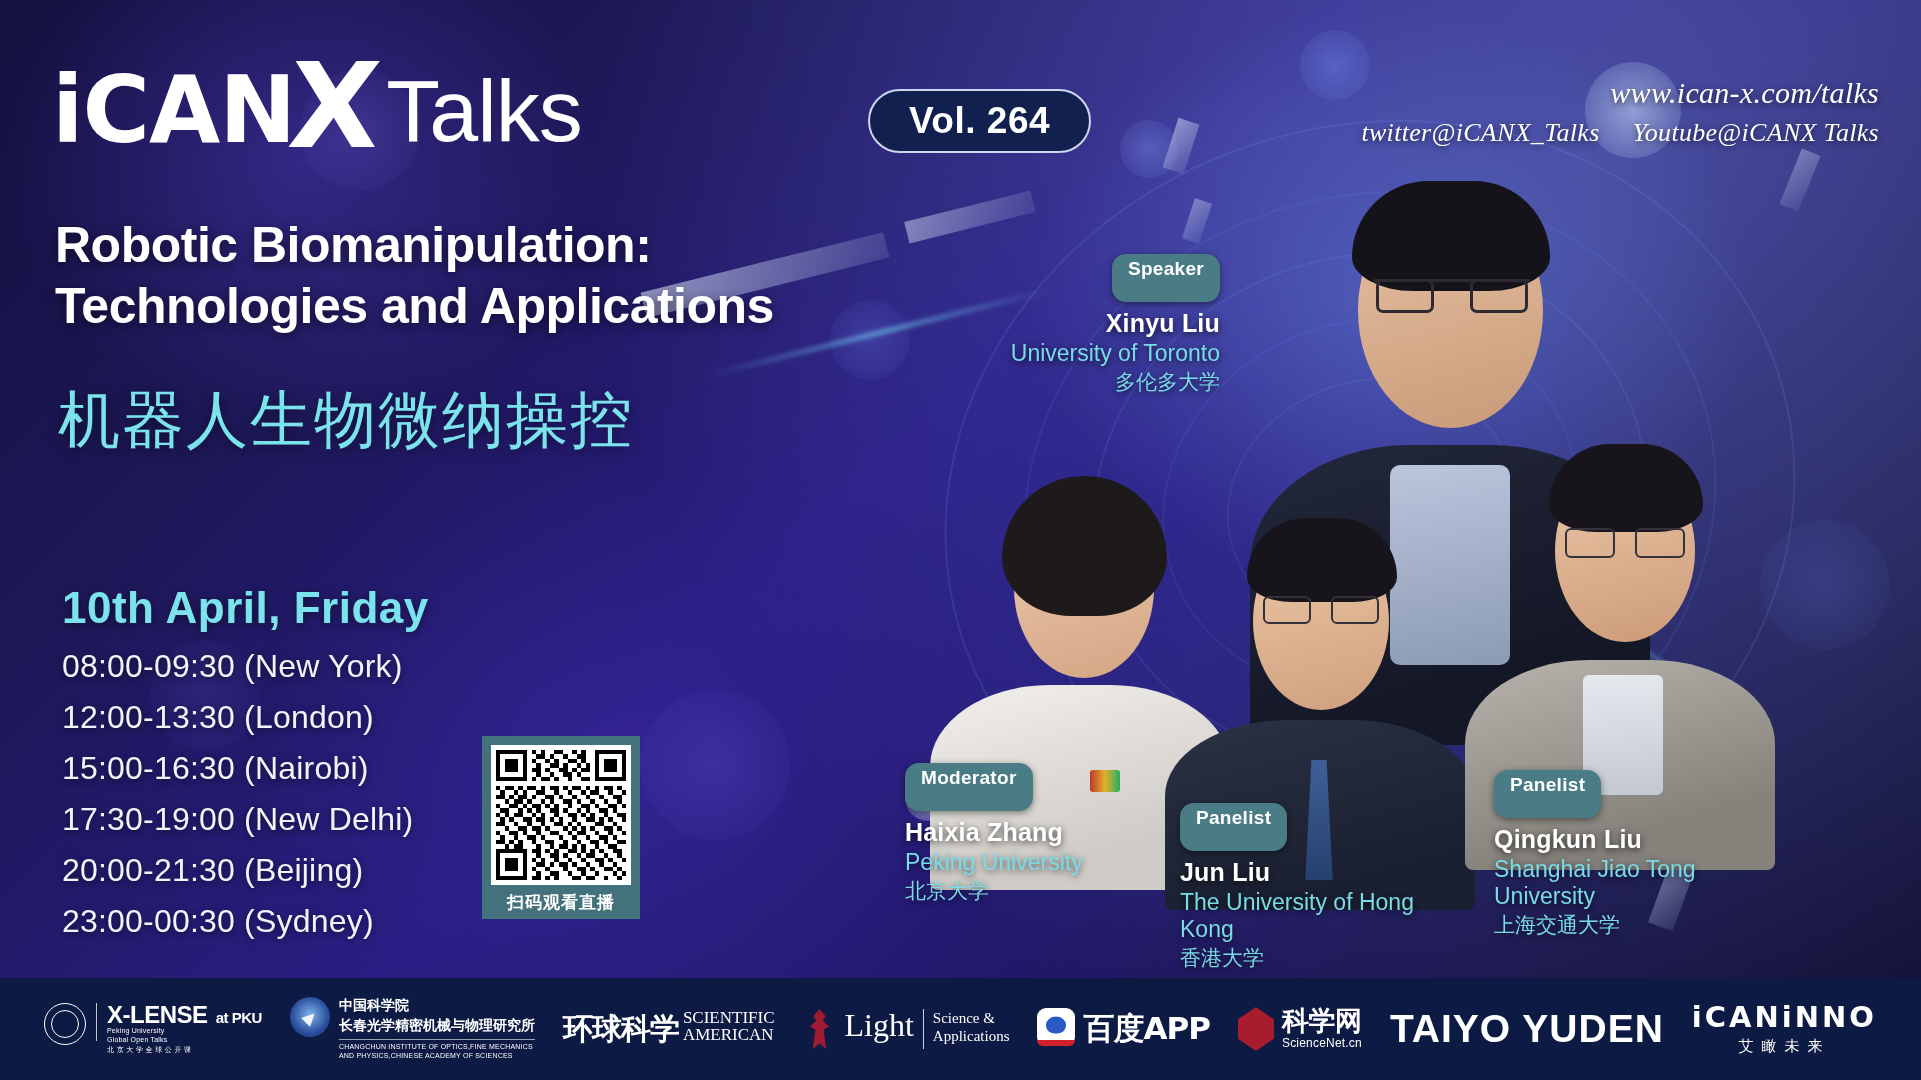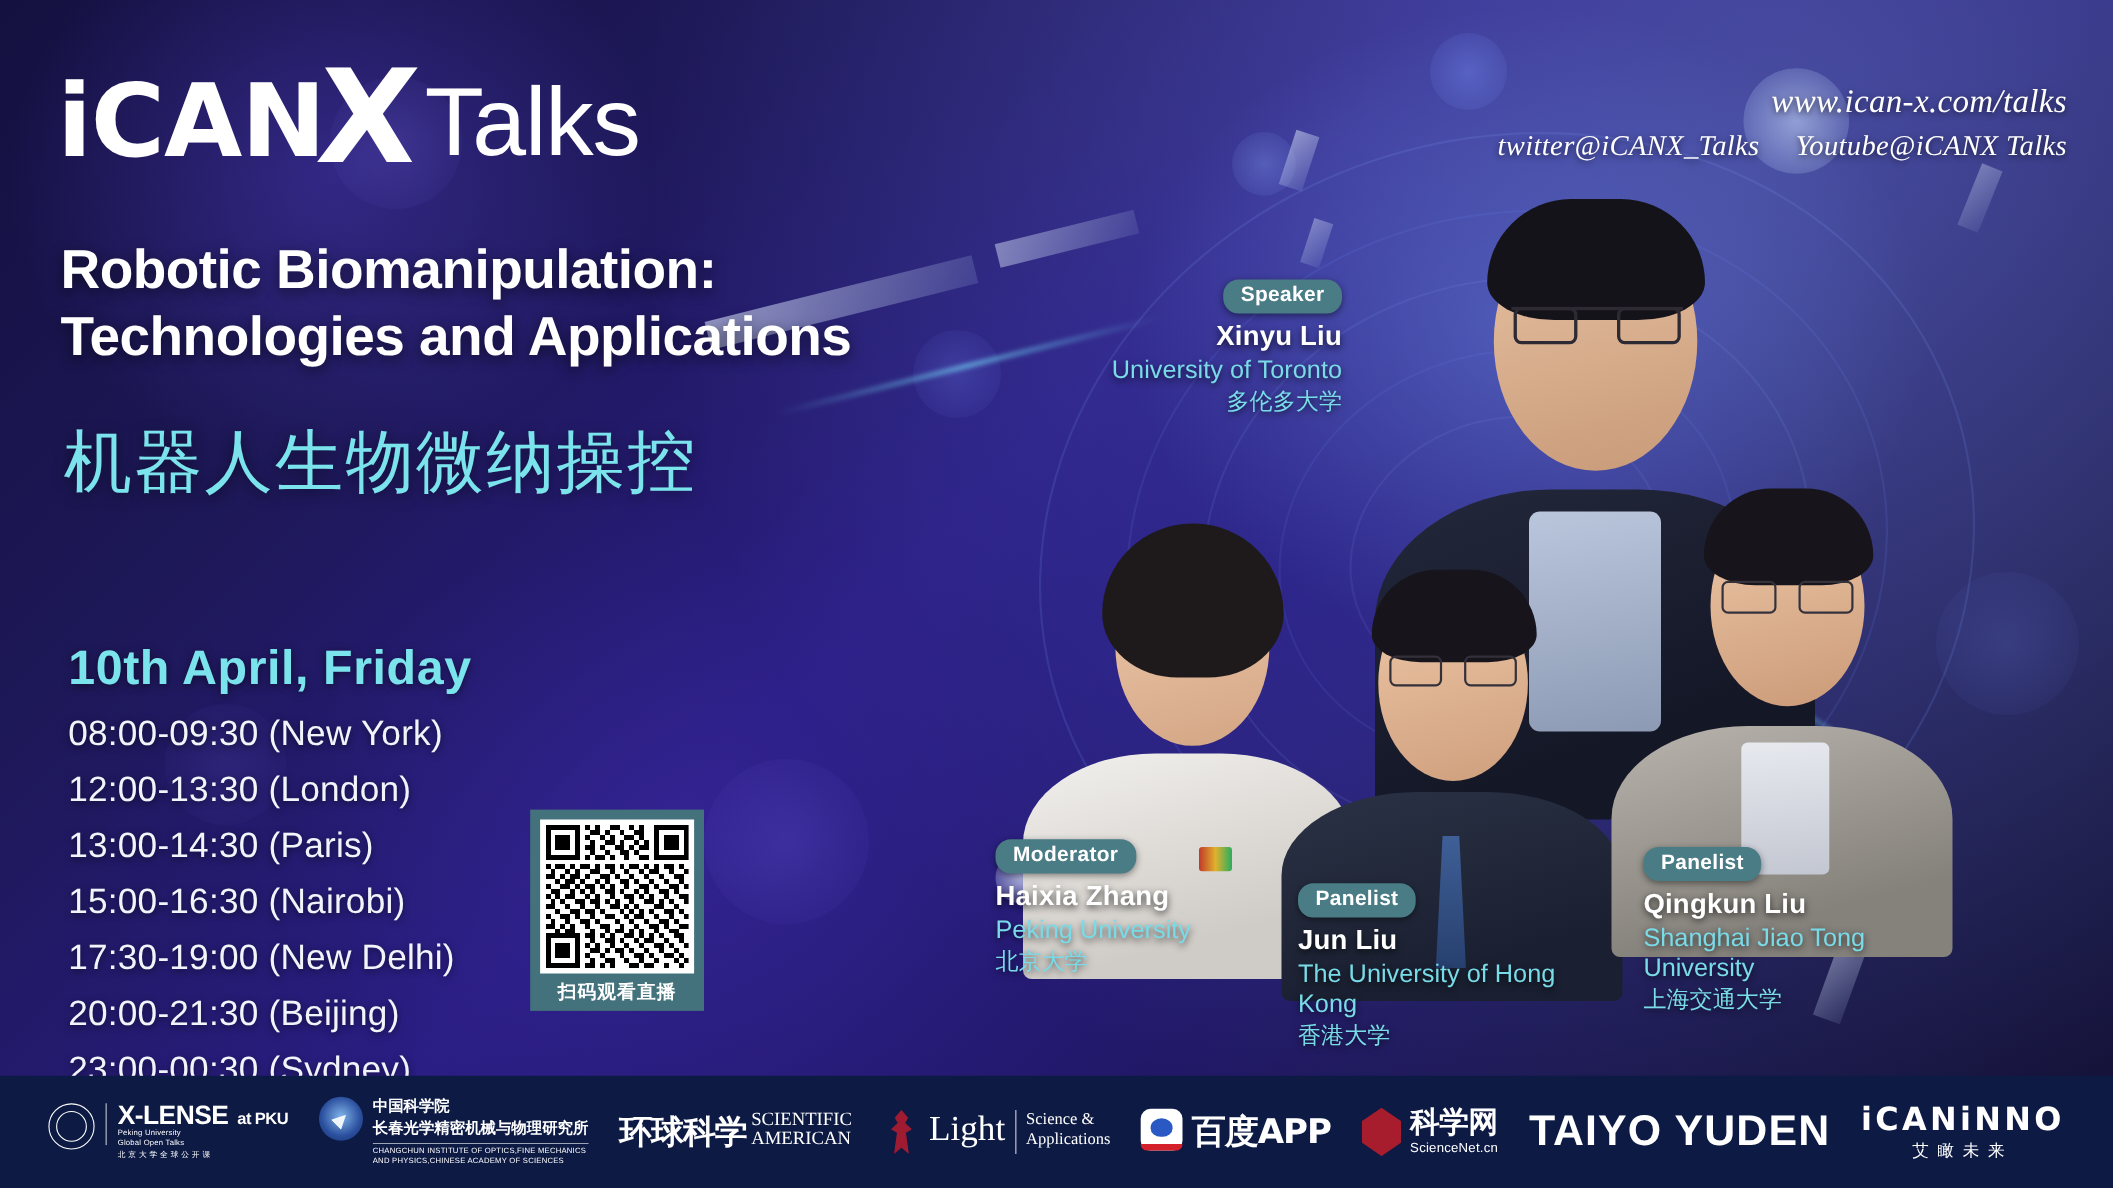--- a/index.html
+++ b/index.html
@@ -107,21 +107,21 @@
   }
 
   
   .person { position:absolute; }
   .head { position:absolute; border-radius:50%; }
   .body-sh { position:absolute; border-radius:40% 40% 8px 8px; }
 
   .role-badge {
     display:inline-block; background:#4a7c86; color:#ffffff;
     font-size:19px; font-weight:700; border-radius:14px;
-    padding:4px 16px 5px 16px; letter-spacing:0.3px;
+    padding:4px 16px 22px 16px; letter-spacing:0.3px;
     box-shadow:0 2px 7px rgba(0,0,0,0.45);
   }
   .p-name { color:#ffffff; font-size:25px; font-weight:700; margin-top:7px;
             text-shadow:0 2px 7px rgba(0,0,0,0.7); letter-spacing:0.2px; }
   .p-univ { color:#79dbe8; font-size:23px; margin-top:2px;
             text-shadow:0 2px 7px rgba(0,0,0,0.7); }
   .p-univ-cn { color:#79dbe8; font-size:21px; margin-top:1px;
                font-family:"DejaVu Sans", sans-serif;
                text-shadow:0 2px 7px rgba(0,0,0,0.7); }
 
@@ -226,37 +226,37 @@
 
   <div class="glow-streak" style="left:700px;top:330px;width:360px;height:5px;transform:rotate(-14deg);"></div>
   <div class="glow-streak" style="left:1480px;top:640px;width:300px;height:4px;transform:rotate(32deg);opacity:0.7;"></div>
 
   <div class="logo-wrap">
     <span class="logo-ican">iCAN</span>
     <span class="logo-x">X</span>
     <span class="logo-talks">Talks</span>
   </div>
 
+  <div class="vol-badge">Vol. 264</div>
 
   <div class="links">
     <div class="url">www.ican-x.com/talks</div>
     <div class="social">
       <span>twitter@iCANX_Talks</span>
       <span>Youtube@iCANX Talks</span>
     </div>
   </div>
 
   <div class="title-en">Robotic Biomanipulation: Technologies and Applications</div>
   <div class="title-cn">机器人生物微纳操控</div>
 
   <div class="date-line">10th  April, Friday</div>
   <div class="times">
     <div class="t">08:00-09:30 (New York)</div>
     <div class="t">12:00-13:30 (London)</div>
-    <div class="t">13:00-14:30 (Paris)</div>
     <div class="t">15:00-16:30 (Nairobi)</div>
     <div class="t">17:30-19:00 (New Delhi)</div>
     <div class="t">20:00-21:30 (Beijing)</div>
     <div class="t">23:00-00:30 (Sydney)</div>
   </div>
 
   <div class="qr-card">
     <div class="qr-img">
       <svg class="qr-grid" viewBox="0 0 29 29" shape-rendering="crispEdges">
         <rect width="29" height="29" fill="#fff"></rect>

